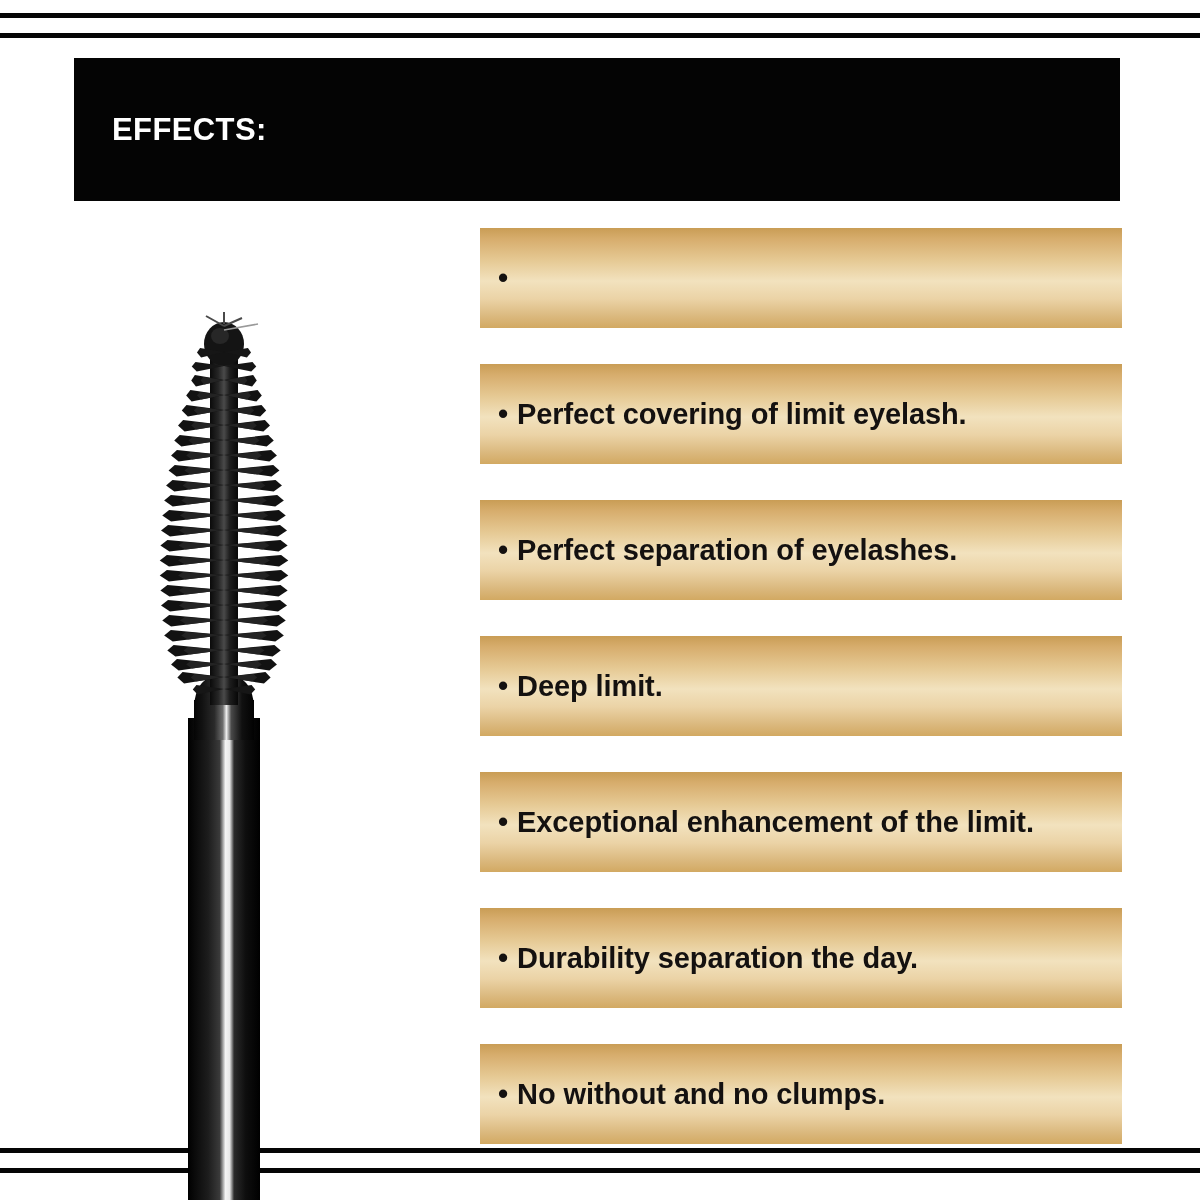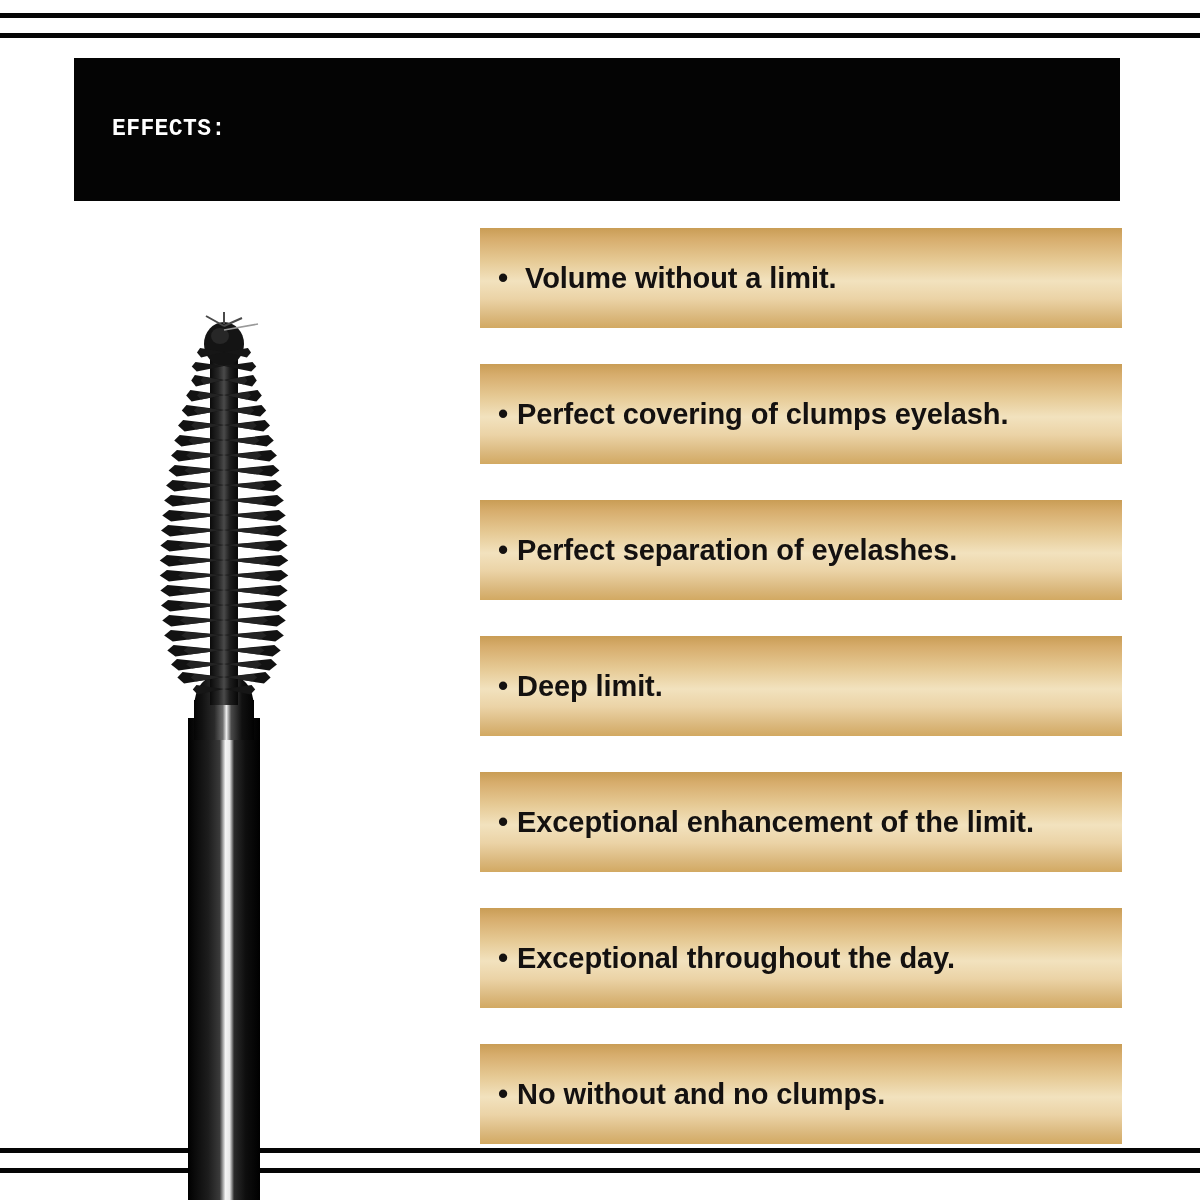--- a/index.html
+++ b/index.html
@@ -31,26 +31,25 @@
     left:74px;
     top:58px;
     width:1046px;
     height:143px;
     background:#040404;
     display:flex;
     align-items:center;
   }
   .header-title {
     color:#ffffff;
-    font-size:23px;
+    font-size:31px;
     font-weight:bold;
     letter-spacing:0.4px;
     padding-left:38px;
     line-height:1;
-    font-family:Liberation Mono, monospace;
   }
 
   
   .mascara {
     position:absolute;
     left:150px;
     top:300px;
     width:220px;
     height:900px;
     z-index:3;
@@ -207,27 +206,26 @@
       <use href="#brow" transform="translate(0,377) scale(0.74,1)"></use>
       <use href="#browShort" transform="translate(0,389) scale(0.60,1)"></use>
     </g>
   </svg>
 </div>
 
 <div class="effects-list">
   <div class="effect-bar indented">
     <div class="effect-text">
       <span class="bullet">•</span>
-      <span>Volume without a limit.</span>
-    </div>
-  </div>
-  <div class="effect-bar">
-    <div class="effect-text">
-      <span class="bullet">•</span>
-      <span>Perfect covering of clumps eyelash.</span>
+    </div>
+  </div>
+  <div class="effect-bar">
+    <div class="effect-text">
+      <span class="bullet">•</span>
+      <span>Perfect covering of limit eyelash.</span>
     </div>
   </div>
   <div class="effect-bar">
     <div class="effect-text">
       <span class="bullet">•</span>
       <span>Perfect separation of eyelashes.</span>
     </div>
   </div>
   <div class="effect-bar">
     <div class="effect-text">
@@ -237,21 +235,21 @@
   </div>
   <div class="effect-bar">
     <div class="effect-text">
       <span class="bullet">•</span>
       <span>Exceptional enhancement of the limit.</span>
     </div>
   </div>
   <div class="effect-bar">
     <div class="effect-text">
       <span class="bullet">•</span>
-      <span>Exceptional throughout the day.</span>
+      <span>Durability separation the day.</span>
     </div>
   </div>
   <div class="effect-bar">
     <div class="effect-text">
       <span class="bullet">•</span>
       <span>No without and no clumps.</span>
     </div>
   </div>
 </div>
 

